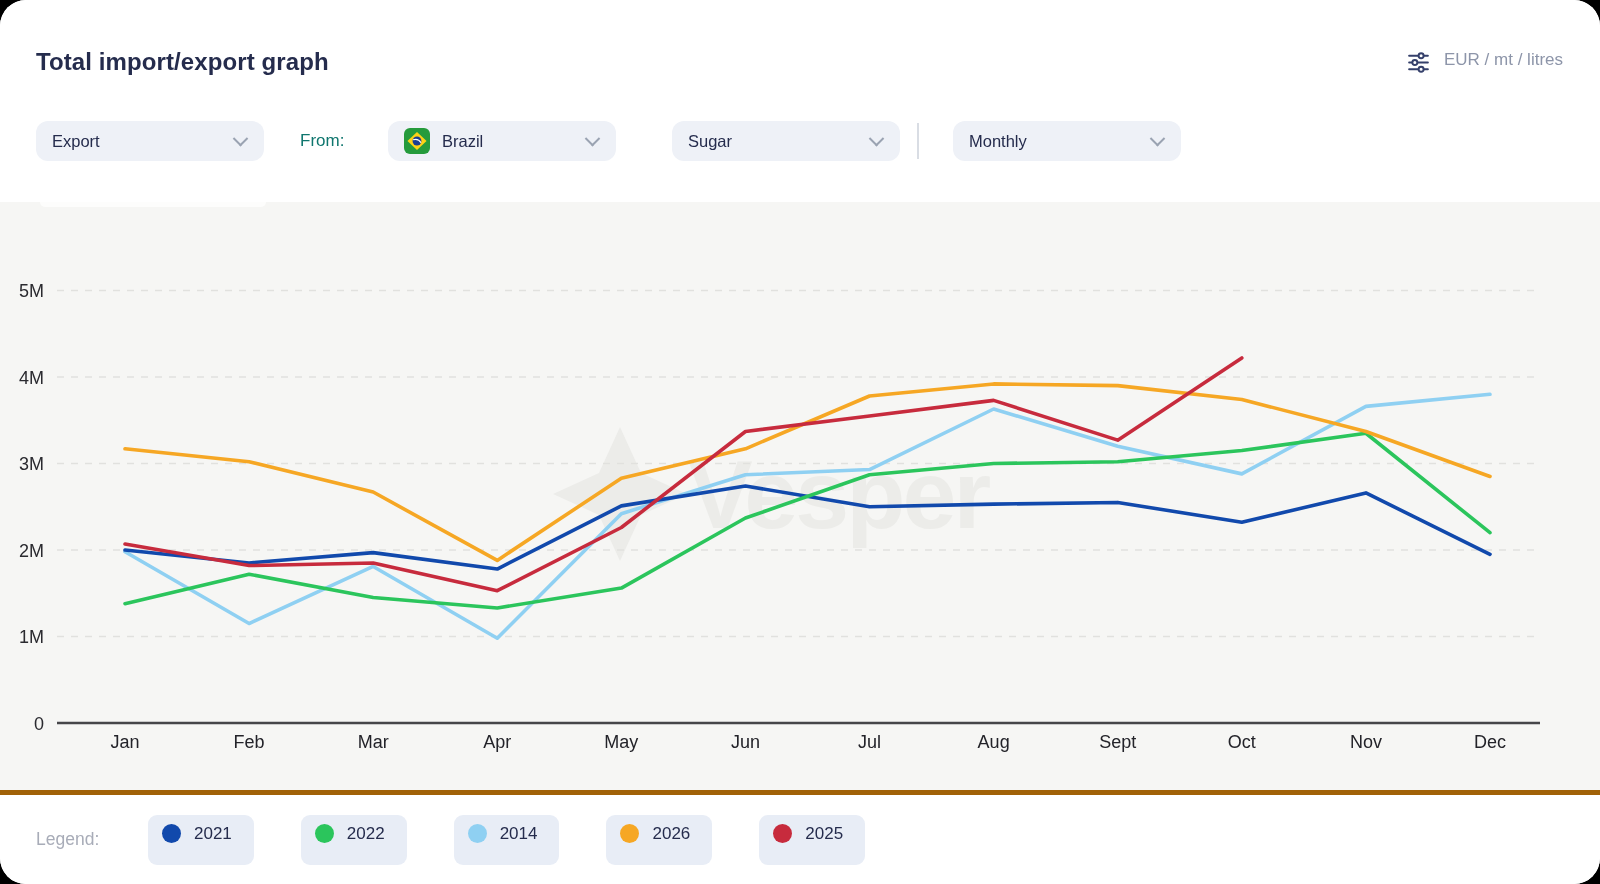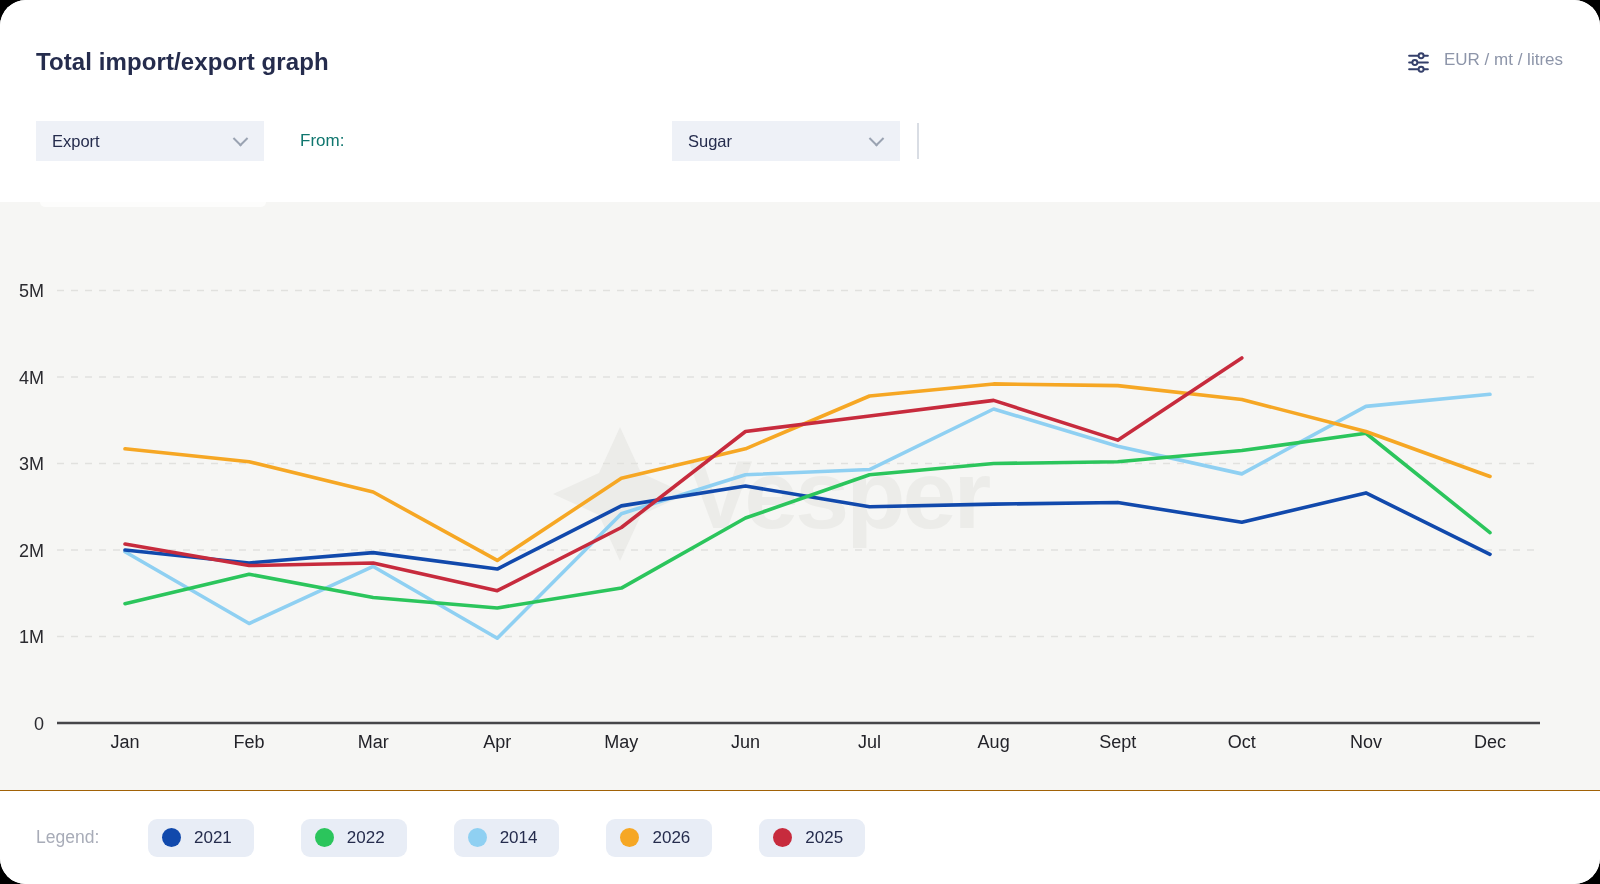--- a/index.html
+++ b/index.html
@@ -11,43 +11,43 @@
   .card-header{position:absolute;top:0;left:0;right:0;height:121px;background:#fff;}
   .page-title{position:absolute;left:36px;top:48px;margin:0;font-size:24px;font-weight:700;
               color:#252c4d;letter-spacing:.1px;text-align:center;}
   .units{position:absolute;right:37px;top:50px;display:flex;align-items:flex-start;gap:13px;
          cursor:pointer;}
   .units .txt{font-size:17px;color:#8d95a9;}
   .units svg{display:block;}
 
   
   .filters{position:absolute;top:121px;left:0;right:0;height:40px;}
-  .pill{position:absolute;top:0;height:40px;width:228px;background:#eef1f7;border-radius:0;
+  .pill{position:absolute;top:0;height:40px;width:228px;background:#eef1f7;border-radius:12px;
         display:flex;align-items:center;padding:0 18px 0 16px;box-sizing:border-box;
         font-size:16.5px;color:#252c4d;cursor:pointer;}
   .pill .chev{margin-left:auto;width:9px;height:9px;border-right:2px solid #9aa3b2;
               border-bottom:2px solid #9aa3b2;transform:rotate(45deg) translate(-2px,-2px);}
   .pill .flag{width:26px;height:26px;margin-right:12px;flex:0 0 auto;}
   .from-label{position:absolute;left:300px;top:0;line-height:40px;font-size:17px;color:#0f766e;}
   .vdiv{position:absolute;left:917px;top:2px;width:2px;height:36px;background:#d9dde4;}
 
   
   .chart-area{position:absolute;top:202px;left:0;right:0;height:588px;background:#f6f6f4;}
   .notch{position:absolute;left:40px;top:0;width:226px;height:5px;background:#fdfdfc;
          border-radius:0 0 7px 7px;}
   .chart-area svg{position:absolute;left:0;top:0;}
   svg text{font-family:"Liberation Sans",sans-serif;}
 
   
   .legend-bar{position:absolute;left:0;right:0;bottom:0;top:790px;background:#fff;
-              border-top:1px solid #a16207;display:flex;align-items:center;}
+              border-top:5px solid #a16207;display:flex;align-items:center;}
   .legend-label{position:absolute;left:36px;font-size:17.5px;color:#a8acb8;}
   .legend-items{position:absolute;left:148px;display:flex;gap:47px;align-items:center;}
   .lpill{height:38px;background:#e8edf6;border-radius:9px;display:flex;align-items:center;
-         gap:13px;padding:0 22px 0 14px;font-size:17px;color:#252c4d;cursor:pointer;}
+         gap:13px;padding:0 22px 12px 14px;font-size:17px;color:#252c4d;cursor:pointer;}
   .dot{width:19px;height:19px;border-radius:50%;background:#999;flex:0 0 auto;}
 </style>
 </head>
 <body>
 
 <div class="card">
 
   <div class="card-header">
     <h1 class="page-title">Total import/export graph</h1>
     <div class="units">
@@ -64,25 +64,41 @@
       <span class="txt">EUR / mt / litres</span>
     </div>
   </div>
 
   <div class="filters">
     <div class="pill" style="left:36px">
       <span>Export</span>
       <i class="chev"></i>
     </div>
     <span class="from-label">From:</span>
+    <div class="pill" style="left:388px">
+      <span class="flag">
+        <svg width="26" height="26" viewBox="0 0 24 24">
+          <rect width="24" height="24" rx="5.5" fill="#259b3c"></rect>
+          <polygon points="12,3.6 20.8,12 12,20.4 3.2,12" fill="#fdd216"></polygon>
+          <circle cx="12" cy="12" r="4.1" fill="#1b3d91"></circle>
+          <path d="M8.4 10.9 A 6.2 6.2 0 0 1 15.7 13.6" stroke="#ffffff" stroke-width="1" fill="none"></path>
+        </svg>
+      </span>
+      <span>Brazil</span>
+      <i class="chev"></i>
+    </div>
     <div class="pill" style="left:672px">
       <span>Sugar</span>
       <i class="chev"></i>
     </div>
     <div class="vdiv"></div>
+    <div class="pill" style="left:953px">
+      <span>Monthly</span>
+      <i class="chev"></i>
+    </div>
   </div>
 
   <div class="chart-area">
     <svg id="chart-svg" width="1600" height="588" viewBox="0 0 1600 588">
         <g opacity="1">
           <polygon points="620,225 641,271 687,292 641,313 620,359 599,313 553,292 599,271" fill="#ecece9"></polygon>
           <text x="688" y="326" font-size="97" font-weight="700" fill="#ecece9" letter-spacing="-3">Vesper</text>
         </g>
         <line x1="57" x2="1540" y1="88.5" y2="88.5" stroke="#e1e1de" stroke-width="1.3" stroke-dasharray="7 7"></line>
         <text x="44" y="95" font-size="18" fill="#2a2a2f" text-anchor="end">5M</text>

